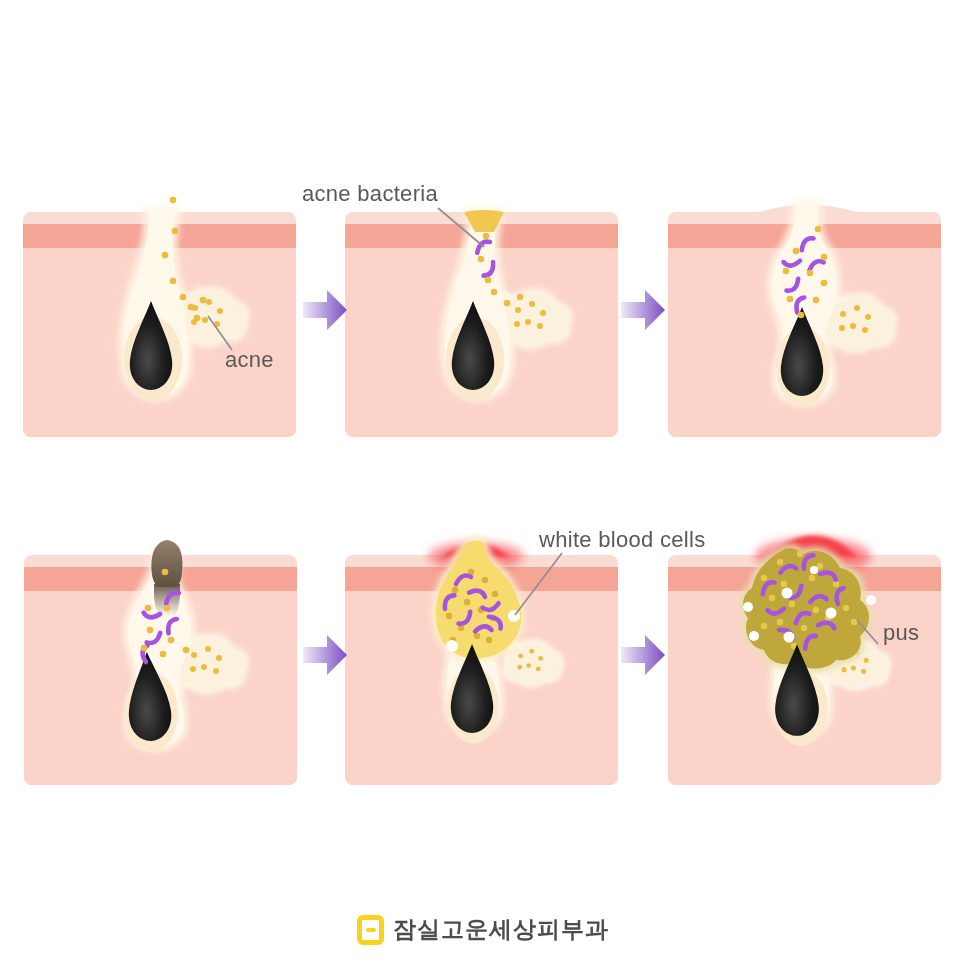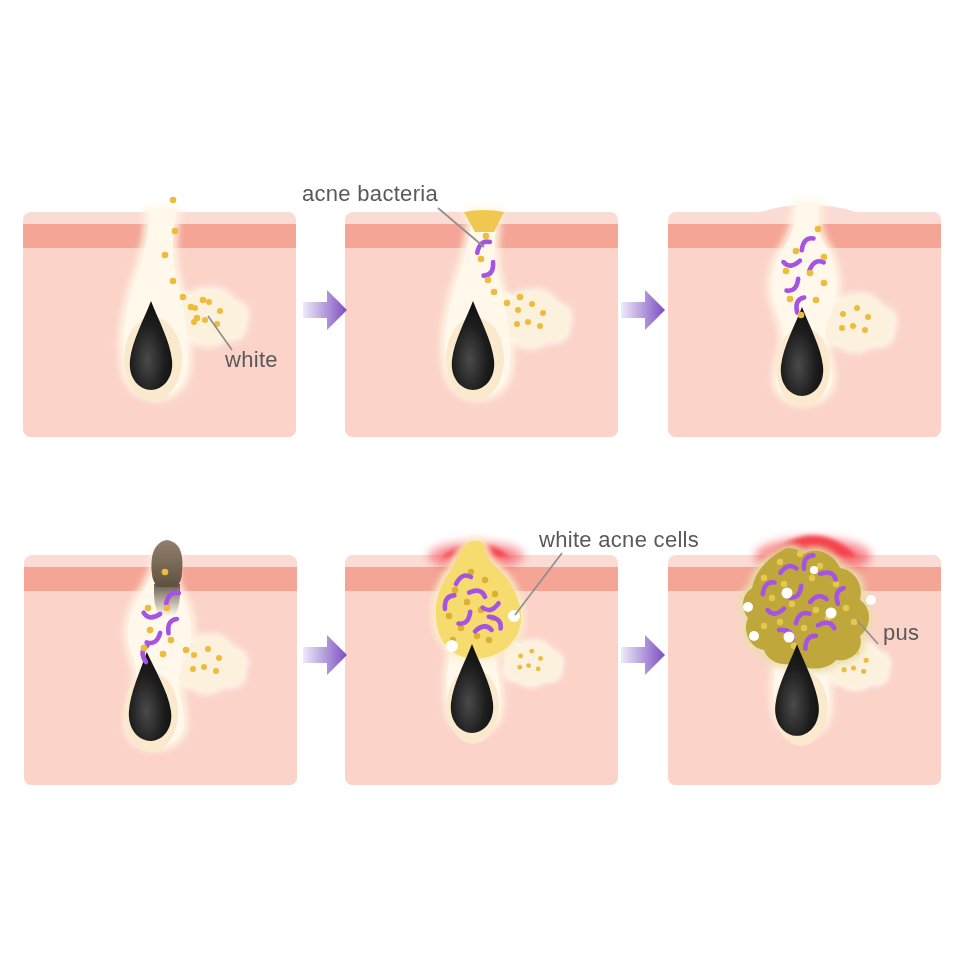--- a/index.html
+++ b/index.html
@@ -334,18 +334,24 @@
   <svg class="overlay" width="966" height="966">
     <g stroke="var(--leader-gray)" stroke-width="1.7">
       <line x1="208" y1="316" x2="232" y2="350"></line>
       <line x1="438" y1="208" x2="484" y2="247"></line>
       <line x1="562" y1="553" x2="515" y2="615"></line>
       <line x1="857" y1="620" x2="878" y2="644"></line>
     </g>
   </svg>
 
   <div class="label" style="left:302px;top:181px">acne bacteria</div>
-  <div class="label" style="left:225px;top:347px">white</div>
-  <div class="label" style="left:539px;top:527px">white acne cells</div>
+  <div class="label" style="left:225px;top:347px">acne</div>
+  <div class="label" style="left:539px;top:527px">white blood cells</div>
   <div class="label" style="left:883px;top:620px">pus</div>
 
+  <div class="footer">
+    <div class="logo-icon">
+        <div class="dash"></div>
+      </div>
+    <div class="logo-text">잠실고운세상피부과</div>
+  </div>
 
 </div>
 
 </body></html>

